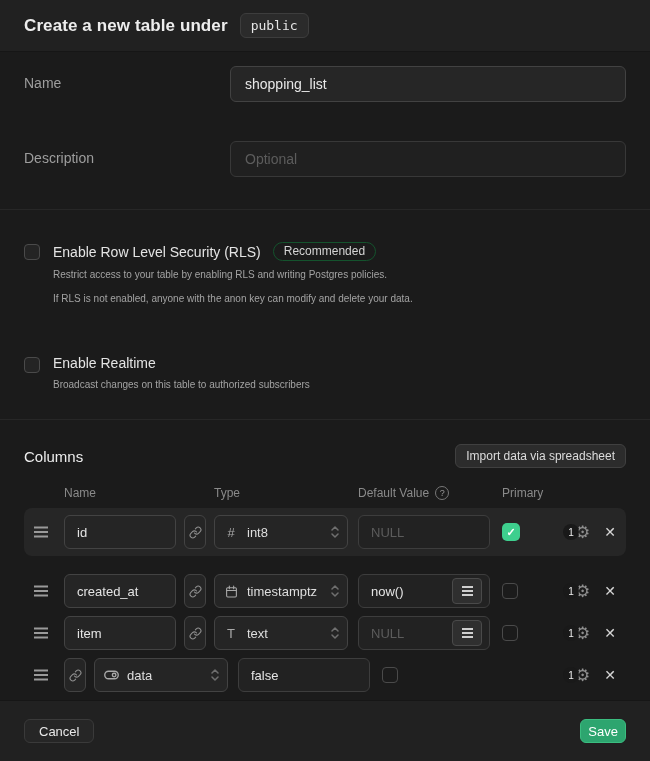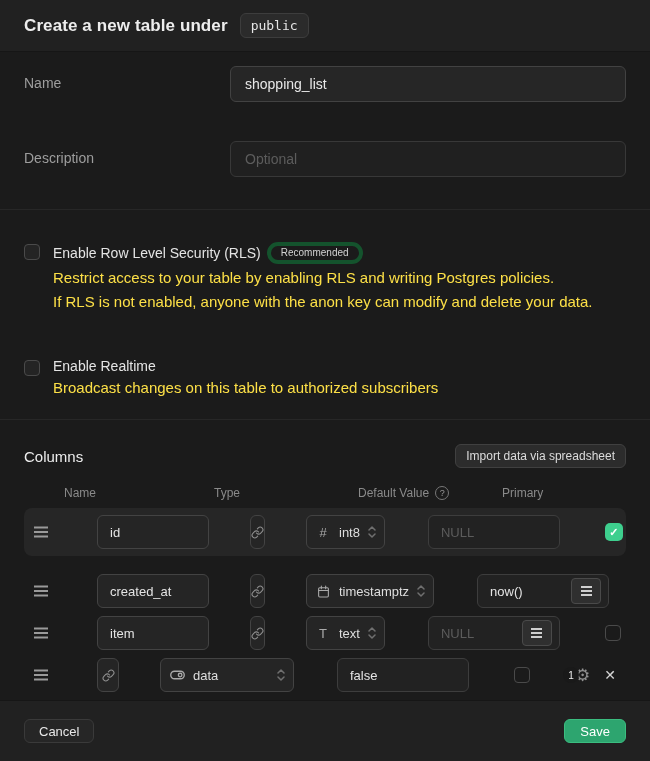--- a/index.html
+++ b/index.html
@@ -45,28 +45,28 @@
   .text-input::placeholder { color: #5c5c5c; }
 
   
   .sec-toggles { height: 210px; flex: 0 0 210px; border-top: 1px solid #272727; padding: 32px 24px; }
   .toggle-block { display: flex; gap: 13px; }
   .toggle-block + .toggle-block { margin-top: 44px; }
   .cbox {
     flex: 0 0 16px; width: 16px; height: 16px; margin-top: 2px;
     background: #242424; border: 1px solid #4a4a4a; border-radius: 4px; cursor: pointer;
   }
-  .toggle-title-row { display: flex; align-items: center; gap: 6px; }
+  .toggle-title-row { display: flex; align-items: center; gap: 12px; }
   .toggle-title { font-size: 14px; color: #e4e4e4; }
   .pill {
-    font-size: 10px; color: #d4d4d4;
-    border: 4px solid #14532d; border-radius: 999px;
+    font-size: 12px; color: #d4d4d4;
+    border: 1px solid #14532d; border-radius: 999px;
     padding: 1px 10px 2px;
   }
-  .toggle-desc { font-size: 15px; color: #fde047; line-height: 24px; margin-top: 2px; }
+  .toggle-desc { font-size: 10px; color: #a3a3a3; line-height: 24px; margin-top: 2px; }
 
   
   .sec-columns { height: 281px; flex: 0 0 281px; border-top: 1px solid #272727; padding: 24px 24px 0; }
   .cols-head { display: flex; align-items: center; justify-content: space-between; }
   .cols-title { font-size: 15px; font-weight: 400; color: #ededed; }
   .import-btn {
     height: 24px; padding: 0 10px;
     background: #2c2c2c; border: 1px solid #404040; border-radius: 6px;
     color: #dcdcdc; font-size: 12px; font-family: "Liberation Sans", sans-serif;
     cursor: pointer;
@@ -81,21 +81,21 @@
   .ch-name { width: 150px; }
   .ch-type { width: 144px; }
   .ch-default { width: 144px; display: flex; align-items: center; gap: 6px; }
   .help-icon {
     width: 14px; height: 14px; border: 1px solid #777; border-radius: 50%;
     display: inline-flex; align-items: center; justify-content: center;
     font-size: 9px; color: #999; cursor: pointer;
   }
 
   .rows { margin-top: 8px; }
-  .crow { display: flex; align-items: center; height: 42px; padding: 0 10px; gap: 33px; }
+  .crow { display: flex; align-items: center; height: 42px; padding: 0 10px; }
   .crow.highlight { height: 48px; background: #262626; border-radius: 8px; margin-bottom: 14px; }
 
   .handle { width: 14px; margin-right: 16px; cursor: grab; display: flex; }
   .handle i { display: block; width: 14px; height: 2px; background: #9a9a9a; box-shadow: 0 -4.5px 0 #9a9a9a, 0 4.5px 0 #9a9a9a; }
 
   .rinput {
     height: 34px; background: #252525; border: 1px solid #434343; border-radius: 6px;
     color: #e4e4e4; font-size: 13px; font-family: "Liberation Sans", sans-serif;
     padding: 0 12px; outline: none;
   }
@@ -154,21 +154,21 @@
 
   
   .ftr {
     height: 61px; flex: 0 0 61px;
     background: #212121; border-top: 1px solid #161616;
     display: flex; align-items: center; justify-content: space-between;
     padding: 0 24px;
   }
   .btn { height: 24px; border-radius: 6px; font-size: 13px; font-family: Liberation Sans, sans-serif; cursor: pointer; }
   .btn-cancel { padding: 0 14px; background: #262626; border: 1px solid #3a3a3a; color: #e8e8e8; }
-  .btn-save { padding: 0 15px; border: 1px solid #3bbd80; color: #fff; }
+  .btn-save { padding: 0 7px; border: 1px solid #3bbd80; color: #fff; }
 
   svg { display: block; }
 </style>
 </head>
 <body>
 
 <div class="panel">
 
   <div class="hdr">
     <span class="hdr-title">Create a new table under</span>

